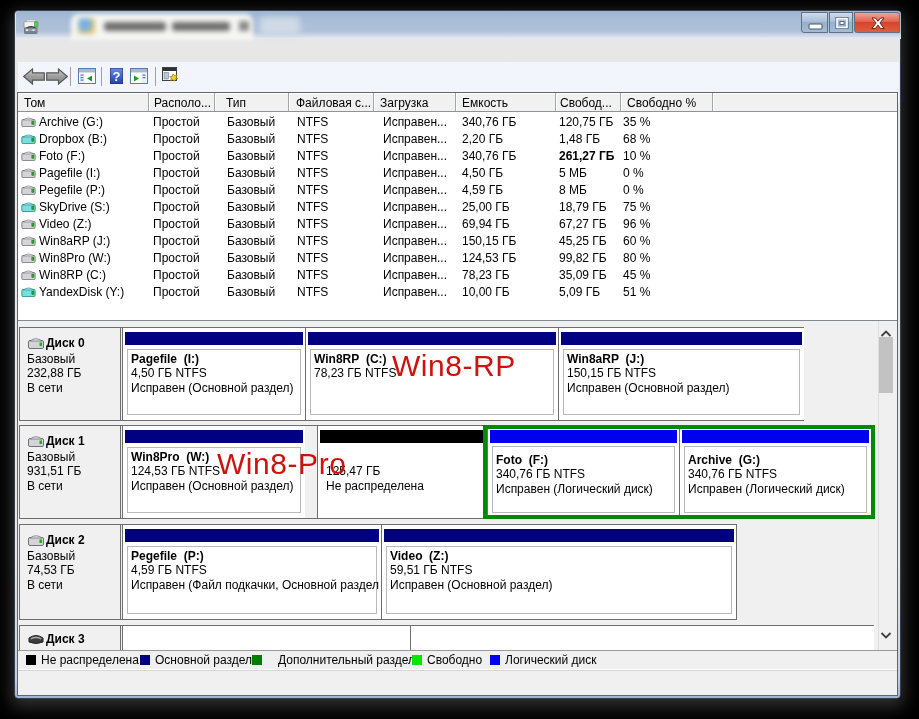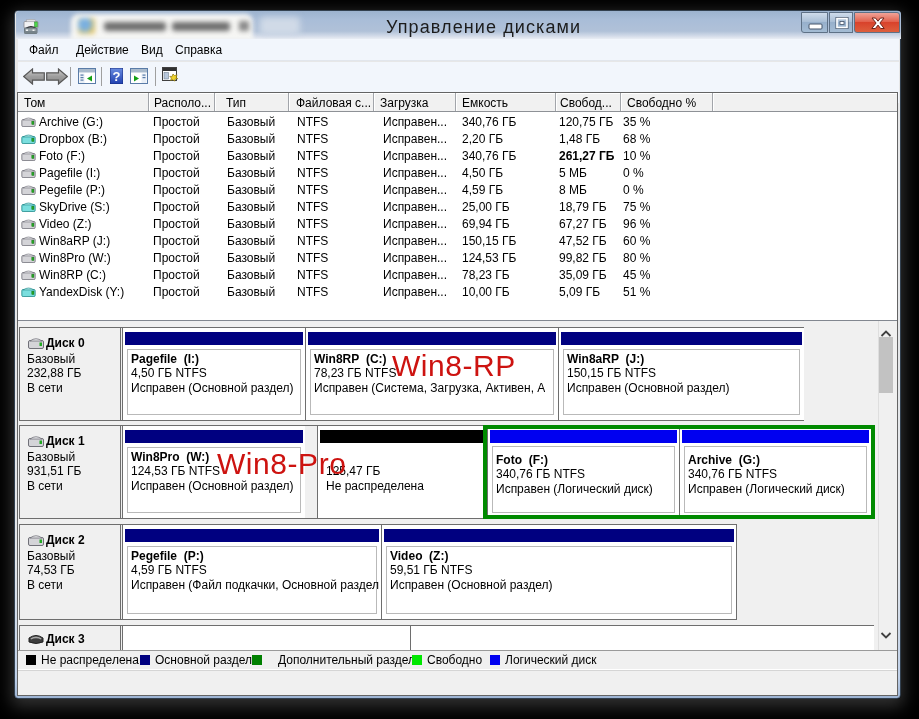--- a/index.html
+++ b/index.html
@@ -100,44 +100,37 @@
       <ellipse cx="8" cy="3" rx="6" ry="2.5" fill="#f0d890" opacity="0.8"></ellipse>
       <rect x="1" y="2.5" width="14" height="6.5" rx="1" fill="#f2f2f4" stroke="#8a8a92" stroke-width="0.8"></rect>
       <rect x="3.5" y="0.8" width="9" height="2" fill="#e4e4e8" stroke="#9a9aa2" stroke-width="0.5"></rect>
       <path d="M3 8.5 Q8 5.5 13 8.5 L12 9.5 Q8 7.5 4 9.5 Z" fill="#2a2a30"></path>
       <rect x="11.5" y="3" width="2.8" height="5" fill="#4cd44c" stroke="#2a8a2a" stroke-width="0.5"></rect>
       <rect x="1.5" y="9" width="12.5" height="5.5" rx="0.8" fill="#95a0a6" stroke="#5c666c" stroke-width="0.8"></rect>
       <rect x="3" y="10.5" width="2" height="2.5" fill="#f4f4f4"></rect>
       <rect x="9.5" y="10.5" width="2" height="2.5" fill="#f4f4f4"></rect>
       <rect x="1.5" y="12" width="12.5" height="2.5" fill="#77838a"></rect>
     </svg>
-    <div id="title">Управление дисками</div>
     <div class="cbtn" id="btnmin">
         <svg style="position:absolute;left:0;top:0;" width="27" height="21" viewBox="0 0 27 21">
           <rect x="7" y="11" width="13" height="5" rx="1" fill="#fff" stroke="#44546a" stroke-width="1"></rect>
         </svg>
       </div>
     <div class="cbtn" id="btnmax">
         <svg style="position:absolute;left:0;top:0;" width="24" height="21" viewBox="0 0 24 21">
           <rect x="6" y="4.5" width="12" height="11" fill="none" stroke="#44546a" stroke-width="1"></rect>
           <rect x="7" y="5.5" width="10" height="9" fill="none" stroke="#fff" stroke-width="1.6"></rect>
           <rect x="10" y="8.5" width="4" height="3" fill="#fff" stroke="#44546a" stroke-width="0.8"></rect>
         </svg>
       </div>
     <div class="cbtn" id="btnclose">
         <svg style="position:absolute;left:0;top:0;" width="46" height="21" viewBox="0 0 46 21">
           <path d="M17 5 L20.5 5 L23 8.2 L25.5 5 L29 5 L24.9 10 L29.2 15.5 L25.6 15.5 L23 12.1 L20.4 15.5 L16.8 15.5 L21.1 10 Z" fill="#fff" stroke="#6e2218" stroke-width="1"></path>
         </svg>
       </div>
-  </div>
-  <div id="menubar">
-    <span class="mitem" style="left:11px;">Файл</span>
-    <span class="mitem" style="left:58px;">Действие</span>
-    <span class="mitem" style="left:123px;">Вид</span>
-    <span class="mitem" style="left:157px;">Справка</span>
   </div>
   <div id="toolbar">
     <svg class="abs" style="left:5px;top:6px;" width="22" height="17" viewBox="0 0 22 17">
       <defs>
           <linearGradient id="arg" x1="0" y1="0" x2="0" y2="1">
         <stop offset="0" stop-color="#cfcfcf"></stop>
             <stop offset="0.5" stop-color="#9e9e9e"></stop>
             <stop offset="1" stop-color="#8a8a8a"></stop>
       </linearGradient>
         </defs>
@@ -313,21 +306,21 @@
     <rect x="0.5" y="3" width="16" height="8.5" rx="1.5" fill="#d4d4d8" stroke="#707078" stroke-width="1"></rect>
     <path d="M2 3.5 Q8.5 -1 15 3.5 Z" fill="#f0f0f2" stroke="#707078" stroke-width="0.8"></path>
     <rect x="12.5" y="5" width="2.5" height="4" fill="#22aa22" stroke="#116611" stroke-width="0.5"></rect>
   </svg>
    <span class="rc" style="left:21px;">Win8aRP (J:)</span>
    <span class="rc" style="left:135px;">Простой</span>
    <span class="rc" style="left:209px;">Базовый</span>
    <span class="rc" style="left:279px;">NTFS</span>
    <span class="rc" style="left:365px;">Исправен...</span>
    <span class="rc" style="left:444px;">150,15 ГБ</span>
-   <span class="rc" style="left:541px;">47,52 ГБ</span>
+   <span class="rc" style="left:541px;">45,25 ГБ</span>
    <span class="rc" style="left:605px;">60 %</span>
         </div>
         <div class="row" style="top:156px;">
           <svg class="vicon" viewBox="0 0 17 12">
     <rect x="0.5" y="3" width="16" height="8.5" rx="1.5" fill="#d4d4d8" stroke="#707078" stroke-width="1"></rect>
     <path d="M2 3.5 Q8.5 -1 15 3.5 Z" fill="#f0f0f2" stroke="#707078" stroke-width="0.8"></path>
     <rect x="12.5" y="5" width="2.5" height="4" fill="#22aa22" stroke="#116611" stroke-width="0.5"></rect>
   </svg>
    <span class="rc" style="left:21px;">Win8Pro (W:)</span>
    <span class="rc" style="left:135px;">Простой</span>
@@ -397,21 +390,20 @@
               <div class="pbox"></div>
               <div class="ptxt pt1">Pagefile&nbsp; (I:)</div>
               <div class="ptxt pt2">4,50 ГБ NTFS</div>
               <div class="ptxt pt3">Исправен (Основной раздел)</div>
             </div>
             <div class="pcell" style="left:285px;width:253px;">
               <div class="pbar" style="background:#000080;"></div>
               <div class="pbox"></div>
               <div class="ptxt pt1">Win8RP&nbsp; (C:)</div>
               <div class="ptxt pt2">78,23 ГБ NTFS</div>
-              <div class="ptxt pt3">Исправен (Система, Загрузка, Активен, А</div>
             </div>
             <div class="pcell" style="left:538px;width:246px;">
               <div class="pbar" style="background:#000080;"></div>
               <div class="pbox"></div>
               <div class="ptxt pt1">Win8aRP&nbsp; (J:)</div>
               <div class="ptxt pt2">150,15 ГБ NTFS</div>
               <div class="ptxt pt3">Исправен (Основной раздел)</div>
             </div>
           </div>
           <div class="drow " style="left:1px;top:104px;width:855px;height:94px;">

